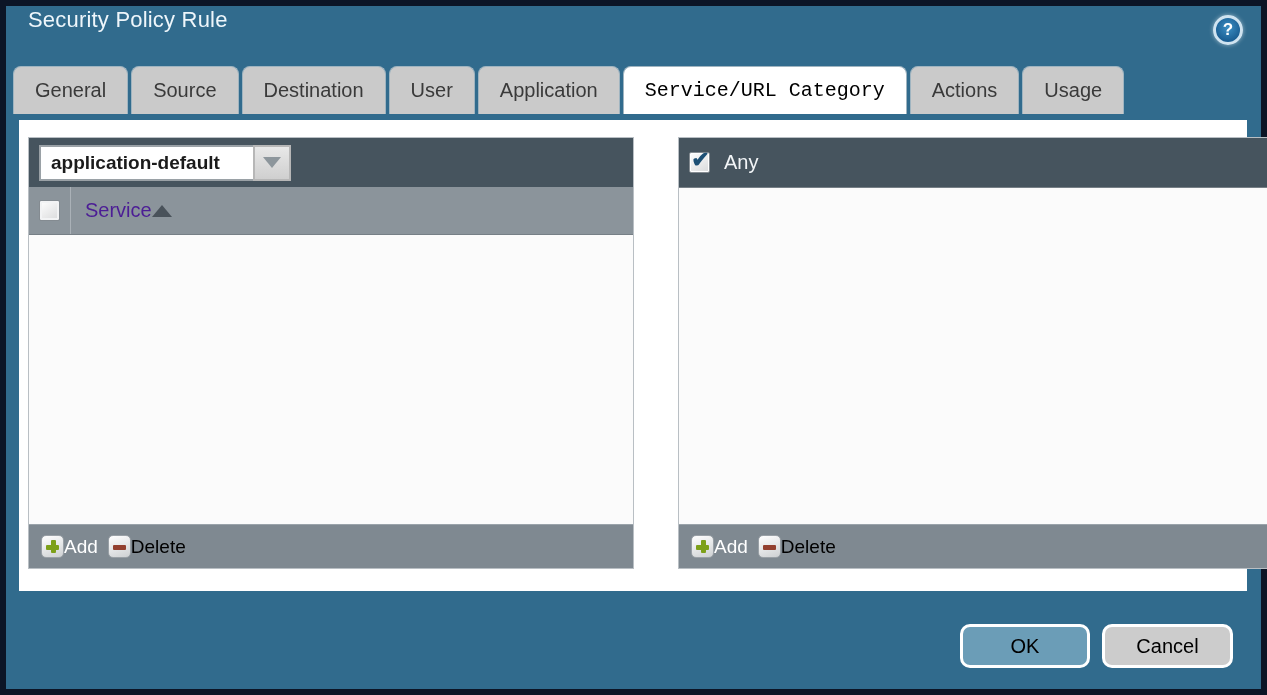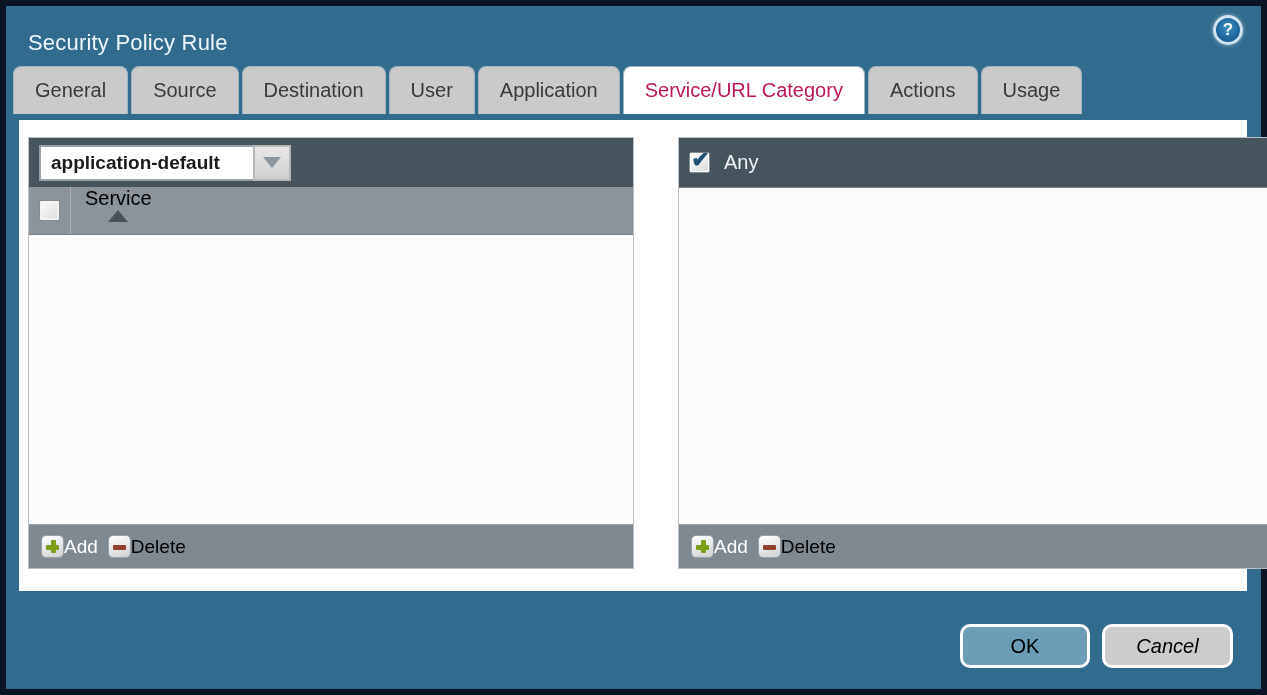--- a/index.html
+++ b/index.html
@@ -3,33 +3,33 @@
 <meta charset="utf-8">
 <style>
   * { box-sizing: border-box; margin: 0; padding: 0; }
   html,body { width:1267px; height:695px; font-family:"Liberation Sans", sans-serif; }
   body { background:#0c1526; position:relative; overflow:hidden; }
 
   .dialog { position:absolute; inset:6px; background:#316b8d; }
 
   
   .titlebar { position:absolute; top:0; left:0; right:0; height:58px; }
-  .title { position:absolute; left:22px; top:24px; font-size:22px; color:#eef6fb; letter-spacing:0.2px; }
+  .title { position:absolute; left:22px; top:1px; font-size:22px; color:#eef6fb; letter-spacing:0.2px; }
   .help { position:absolute; right:18px; top:9px; width:30px; height:30px; border-radius:50%;
           background:radial-gradient(circle at 50% 40%, #3c8fc4 0%, #1b5f94 70%);
           border:3px solid #cfe3f0; box-shadow:0 0 4px rgba(255,255,255,.5);
           color:#ffffff; font-size:17px; font-weight:bold; display:flex; align-items:center; justify-content:center;
           cursor:pointer; }
 
   
   .tabs { position:absolute; left:7px; top:60px; right:7px; height:54px; display:flex; gap:3px; align-items:flex-start; }
   .tab { height:48px; padding:0 21px; background:#cacaca; color:#3a3a3a; font-size:20px;
          border-radius:8px 8px 0 0; display:flex; align-items:center; justify-content:center;
          border:1px solid #9fb4c0; border-bottom:none; cursor:pointer; white-space:nowrap; }
-  .tab.active { background:#ffffff; color:#be185d; }
+  .tab.active { background:#ffffff; color:#000000;font-family:Liberation Mono, monospace; }
 
   
   .content { position:absolute; left:13px; right:14px; top:114px; bottom:98px; background:#ffffff; }
 
   .panel { position:absolute; top:17px; height:432px; display:flex; flex-direction:column;
            border:1px solid #b9bfc4; }
   .panel-left  { left:9px;  width:606px; }
   .panel-right { left:625px; width:602px;margin-left:34px; }
 
   .panel-toolbar { height:49px; background:#46545e; flex:0 0 auto; display:flex; align-items:center; padding:0 10px; }
@@ -51,21 +51,21 @@
   .cb { width:21px; height:21px; border:1px solid #848b91; border-radius:2px;
         background:linear-gradient(145deg,#ffffff 0%,#d9dadb 100%);
         box-shadow:inset 0 0 0 2px #f2f3f4; cursor:pointer; flex:0 0 auto;
         display:flex; align-items:center; justify-content:center; }
   .cb.checked { box-shadow:inset 0 0 0 1px #ffffff; }
   .cb.checked::after { content:"✔"; color:#1d5075; font-size:22px; font-weight:bold; line-height:1;
                        transform:translate(1px,-3px); }
 
   .hdr-cbcell { width:42px; display:flex; align-items:center; justify-content:center;
                 border-right:1px solid #aab1b7; flex:0 0 auto; }
-  .hdr-label { display:flex; align-items:center; padding-left:14px; color:#000000; font-size:20px;flex-direction:column; }
+  .hdr-label { display:flex; align-items:center; padding-left:14px; color:#4c1d95; font-size:20px; }
   .tri-up { width:0; height:0; border-left:10px solid transparent; border-right:10px solid transparent;
             border-bottom:12px solid #49525a; cursor:pointer; }
 
   .anybar-label { color:#f2f5f7; font-size:20px; margin-left:14px; }
 
   
   .tool-btn { display:flex; align-items:center; cursor:pointer; }
   .tool-btn.disabled { cursor:default; }
   .icon-sq { width:23px; height:23px; border-radius:5px; border:1px solid #99a0a6;
              background:linear-gradient(160deg,#ffffff 0%,#cdd0d2 100%); position:relative; flex:0 0 auto; }
@@ -74,21 +74,21 @@
   .plus .h, .plus .v { background:#7da019; }
   .minus .h { background:#93402f; }
   .tool-label { font-size:19px; color:#ffffff; }
   .tool-btn.disabled .tool-label { color:#000000; }
 
   
   .btn { position:absolute; bottom:21px; height:44px; border-radius:10px; border:3px solid #ffffff;
          font-size:20px; color:#000000; display:flex; align-items:center; justify-content:center;
          cursor:pointer; font-family:"Liberation Sans", sans-serif; }
   .btn-ok { right:171px; width:130px; background:#6b9db7; }
-  .btn-cancel { right:28px; width:131px; background:#cccccc;font-style:italic; }
+  .btn-cancel { right:28px; width:131px; background:#cccccc; }
 </style>
 </head>
 <body>
 
 <div class="dialog">
 
   <div class="titlebar">
     <div class="title">Security Policy Rule</div>
     <div class="help">?</div>
   </div>

